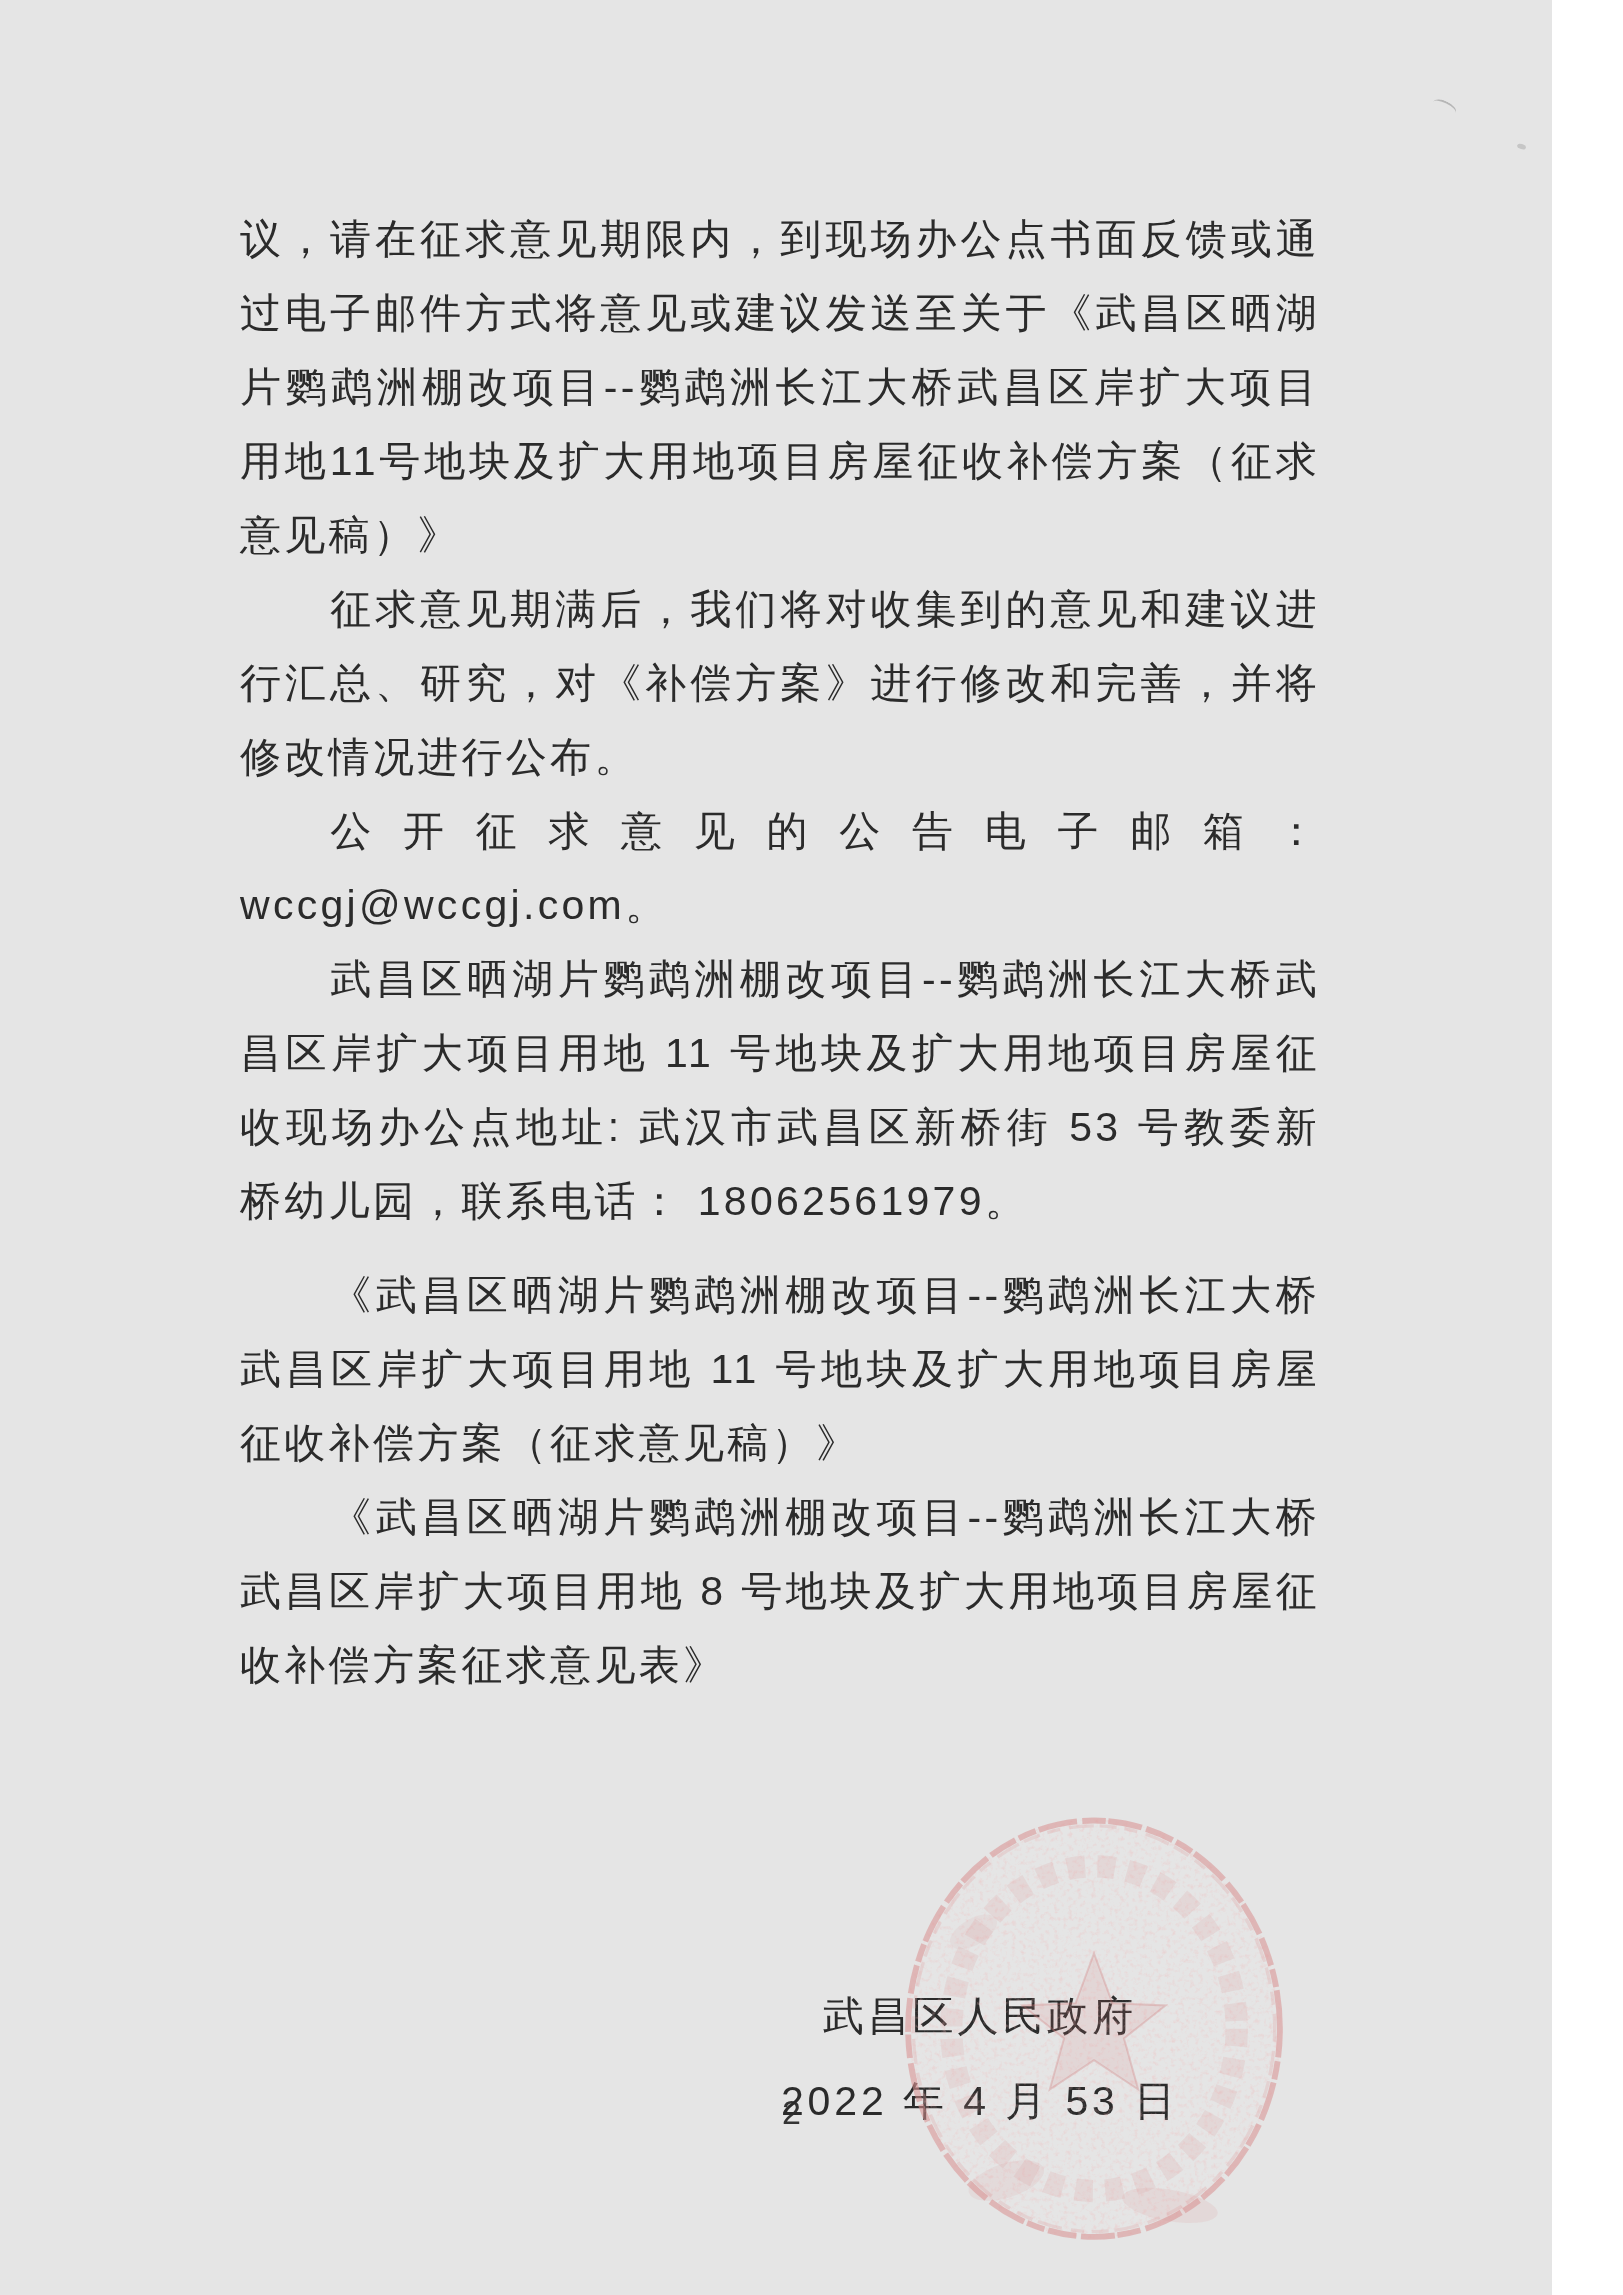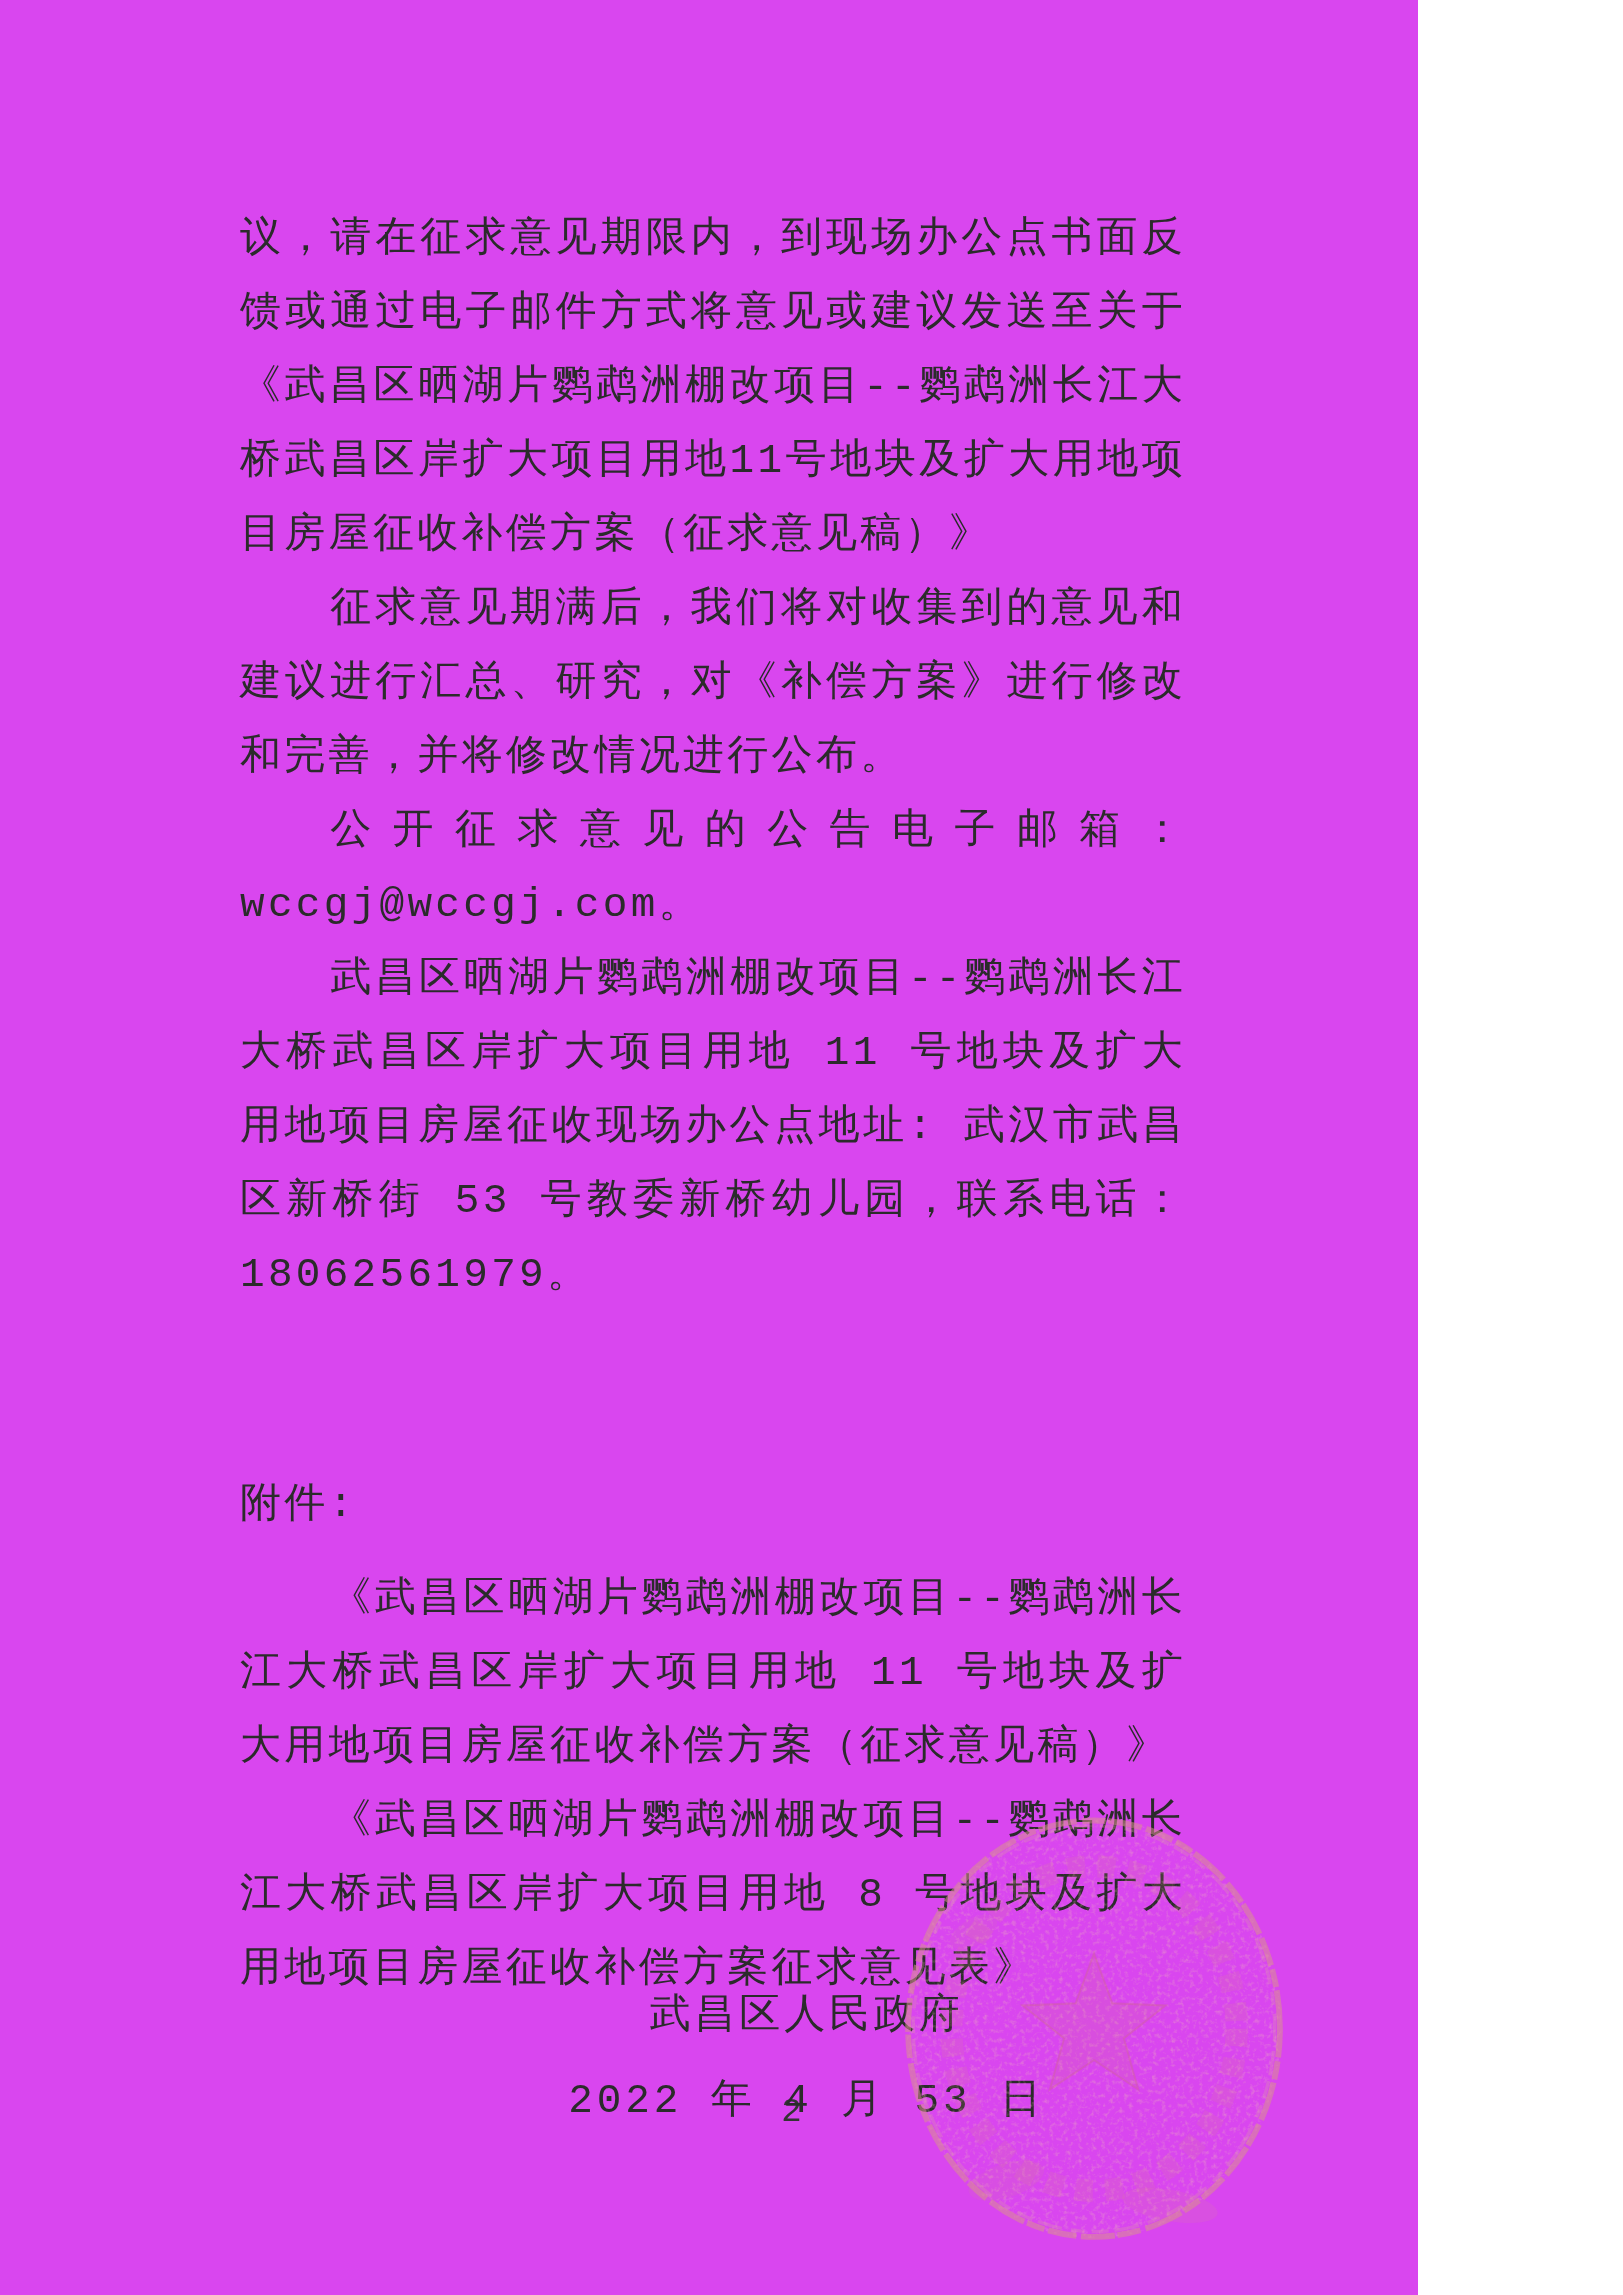--- a/index.html
+++ b/index.html
@@ -1,22 +1,22 @@
 <!DOCTYPE html>
 <html style="font-size:10.5px"><head>
 <meta charset="utf-8">
 <style>
   html, body { margin: 0; padding: 0; background: #ffffff; }
   .page {
     position: relative;
-    width: 1418px;
+    width: 1552px;
     height: 2295px;
-    background: #d946ef;
+    background: #e5e5e5;
     overflow: hidden;
-    font-family: Liberation Mono, monospace;
+    font-family: Liberation Sans, sans-serif;
     color: #2b2b2b;
   }
   .content {
     position: absolute;
     left: 240px;
     right: 232px;
     top: 202px;
     font-size: 41px;
     line-height: 74px;
     letter-spacing: 3.3px;
@@ -77,21 +77,20 @@
 <div class="page">
 
   <div class="artifact a1"></div>
   <div class="artifact a2"></div>
 
   <div class="content">
     <p class="para">议，请在征求意见期限内，到现场办公点书面反馈或通过电子邮件方式将意见或建议发送至关于《武昌区晒湖片鹦鹉洲棚改项目--鹦鹉洲长江大桥武昌区岸扩大项目用地11号地块及扩大用地项目房屋征收补偿方案（征求意见稿）》</p>
     <p class="para indent">征求意见期满后，我们将对收集到的意见和建议进行汇总、研究，对《补偿方案》进行修改和完善，并将修改情况进行公布。</p>
     <p class="para indent">公开征求意见的公告电子邮箱：wccgj@wccgj.com。</p>
     <p class="para indent">武昌区晒湖片鹦鹉洲棚改项目--鹦鹉洲长江大桥武昌区岸扩大项目用地 11 号地块及扩大用地项目房屋征收现场办公点地址: 武汉市武昌区新桥街 53 号教委新桥幼儿园，联系电话： 18062561979。</p>
-    <p class="para attachments-label">附件:</p>
     <p class="para indent attachment-first">《武昌区晒湖片鹦鹉洲棚改项目--鹦鹉洲长江大桥武昌区岸扩大项目用地 11 号地块及扩大用地项目房屋征收补偿方案（征求意见稿）》</p>
     <p class="para indent">《武昌区晒湖片鹦鹉洲棚改项目--鹦鹉洲长江大桥武昌区岸扩大项目用地 8 号地块及扩大用地项目房屋征收补偿方案征求意见表》</p>
   </div>
 
   <div class="signature">
     <div class="sig-issuer">武昌区人民政府</div>
     <div class="sig-date">2022 年 4 月 53 日</div>
   </div>
 
   <svg class="seal" viewBox="0 0 608 660" xmlns="http://www.w3.org/2000/svg">

